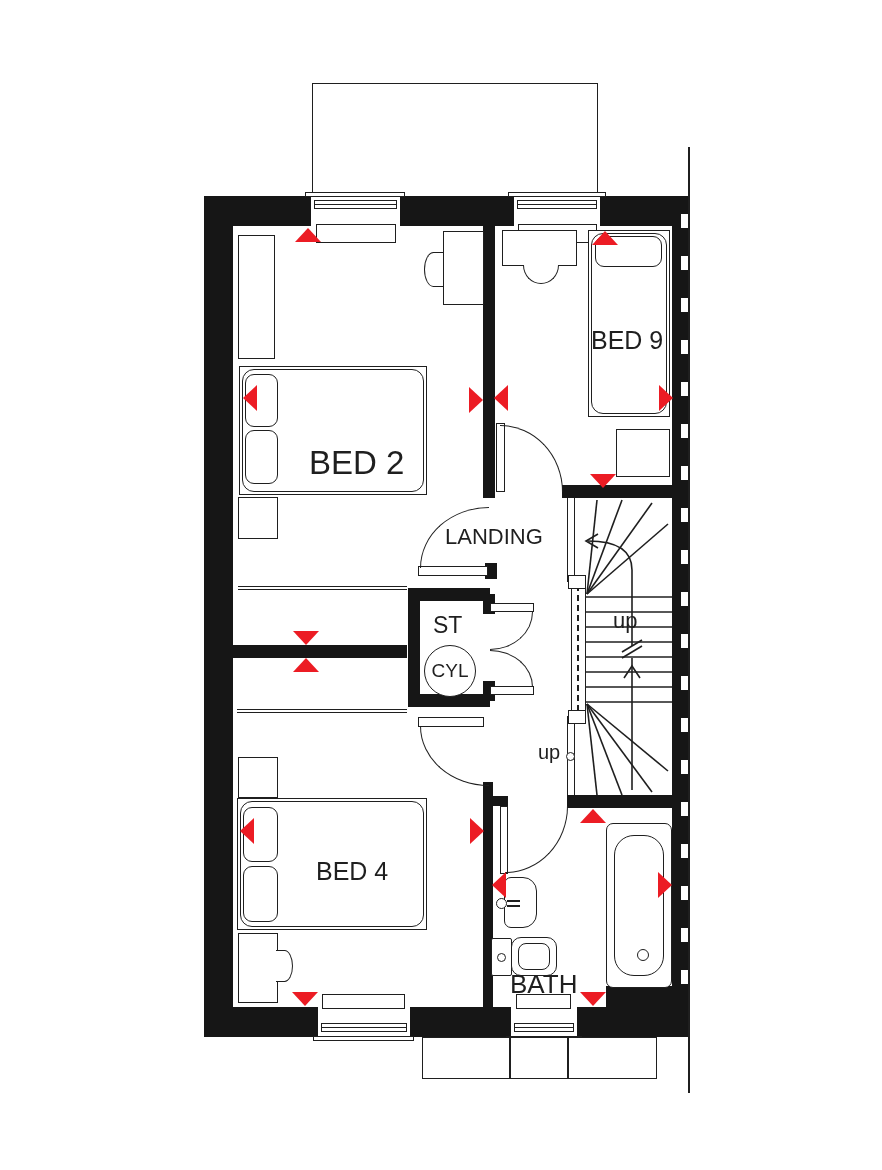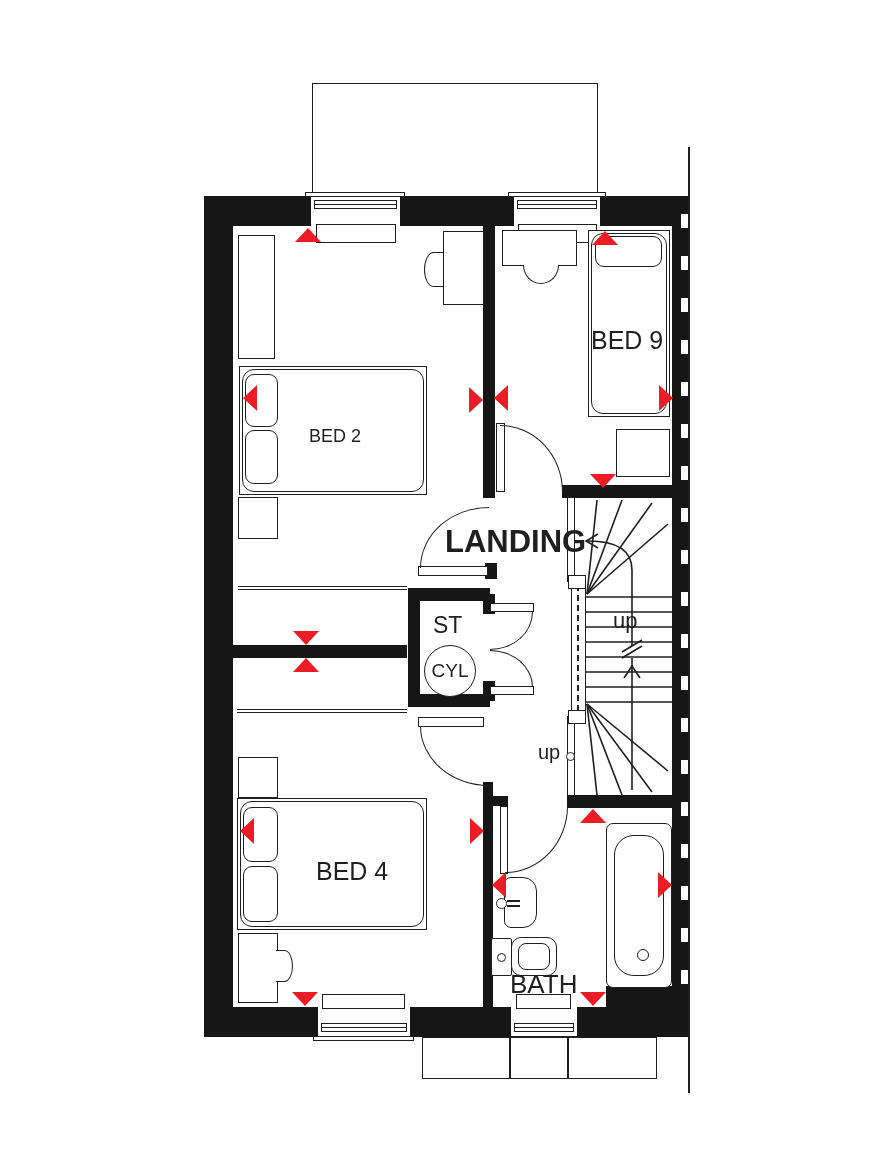--- a/index.html
+++ b/index.html
@@ -196,23 +196,23 @@
   <div class="tri tri-down" style="left:293px;top:631px;"></div>
   <div class="tri tri-up" style="left:293px;top:658px;"></div>
   <div class="tri tri-left" style="left:240px;top:818px;"></div>
   <div class="tri tri-right" style="left:470px;top:818px;"></div>
   <div class="tri tri-down" style="left:292px;top:992px;"></div>
   <div class="tri tri-up" style="left:580px;top:809px;"></div>
   <div class="tri tri-left" style="left:492px;top:872px;"></div>
   <div class="tri tri-right" style="left:658px;top:872px;"></div>
   <div class="tri tri-down" style="left:580px;top:992px;"></div>
 
-  <div class="lbl" style="left:309px;top:426px;font-size:18px;">BED 2</div>
+  <div class="lbl" style="left:309px;top:444px;font-size:33px;">BED 2</div>
   <div class="lbl" style="left:591px;top:326px;font-size:25px;">BED 9</div>
-  <div class="lbl" style="left:445px;top:524px;font-size:31px;font-weight:bold;">LANDING</div>
+  <div class="lbl" style="left:445px;top:524px;font-size:22px;">LANDING</div>
   <div class="lbl" style="left:433px;top:612px;font-size:23px;">ST</div>
   <div class="lbl" style="left:424px;top:645px;width:52px;height:52px;display:flex;align-items:center;justify-content:center;font-size:19px;">CYL</div>
   <div class="lbl" style="left:316px;top:857px;font-size:25px;">BED 4</div>
   <div class="lbl" style="left:510px;top:969px;font-size:26px;">BATH</div>
   <div class="lbl" style="left:613px;top:608px;font-size:22px;">up</div>
   <div class="lbl" style="left:538px;top:741px;font-size:20px;">up</div>
 
 </div>
 
 </body></html>

